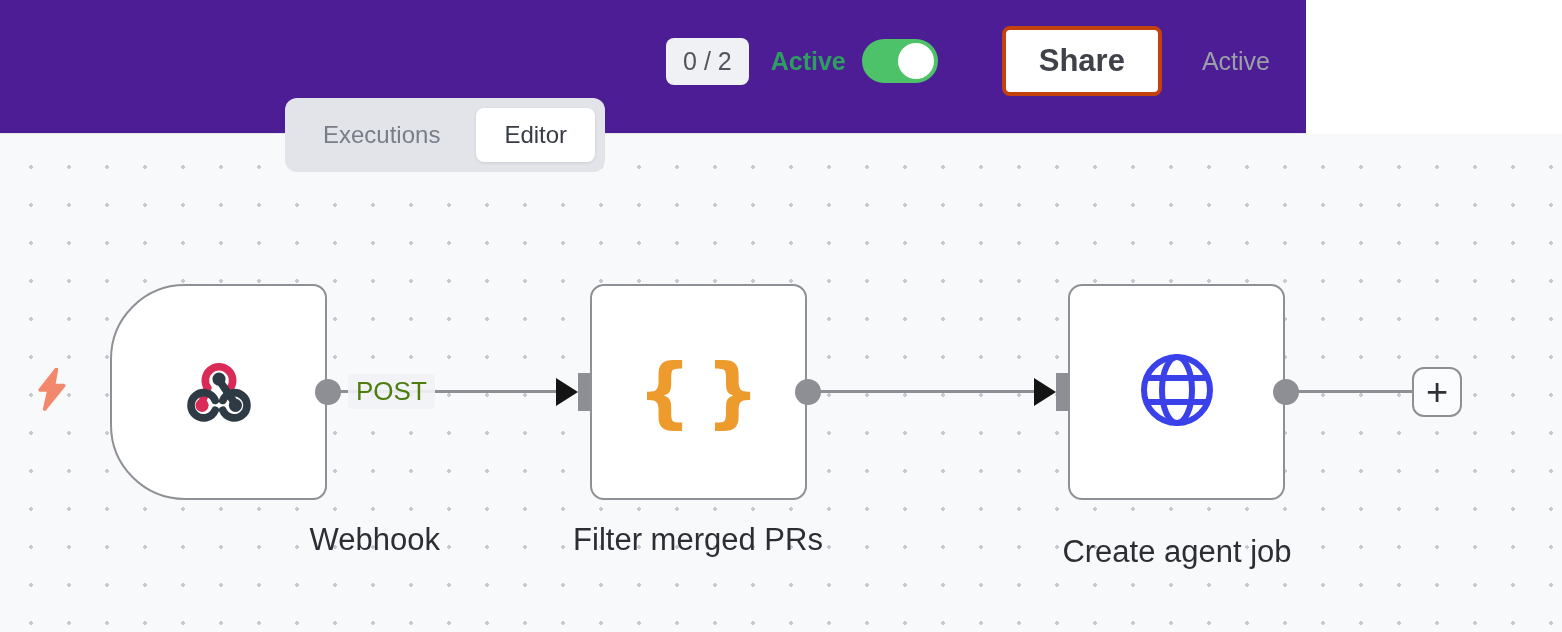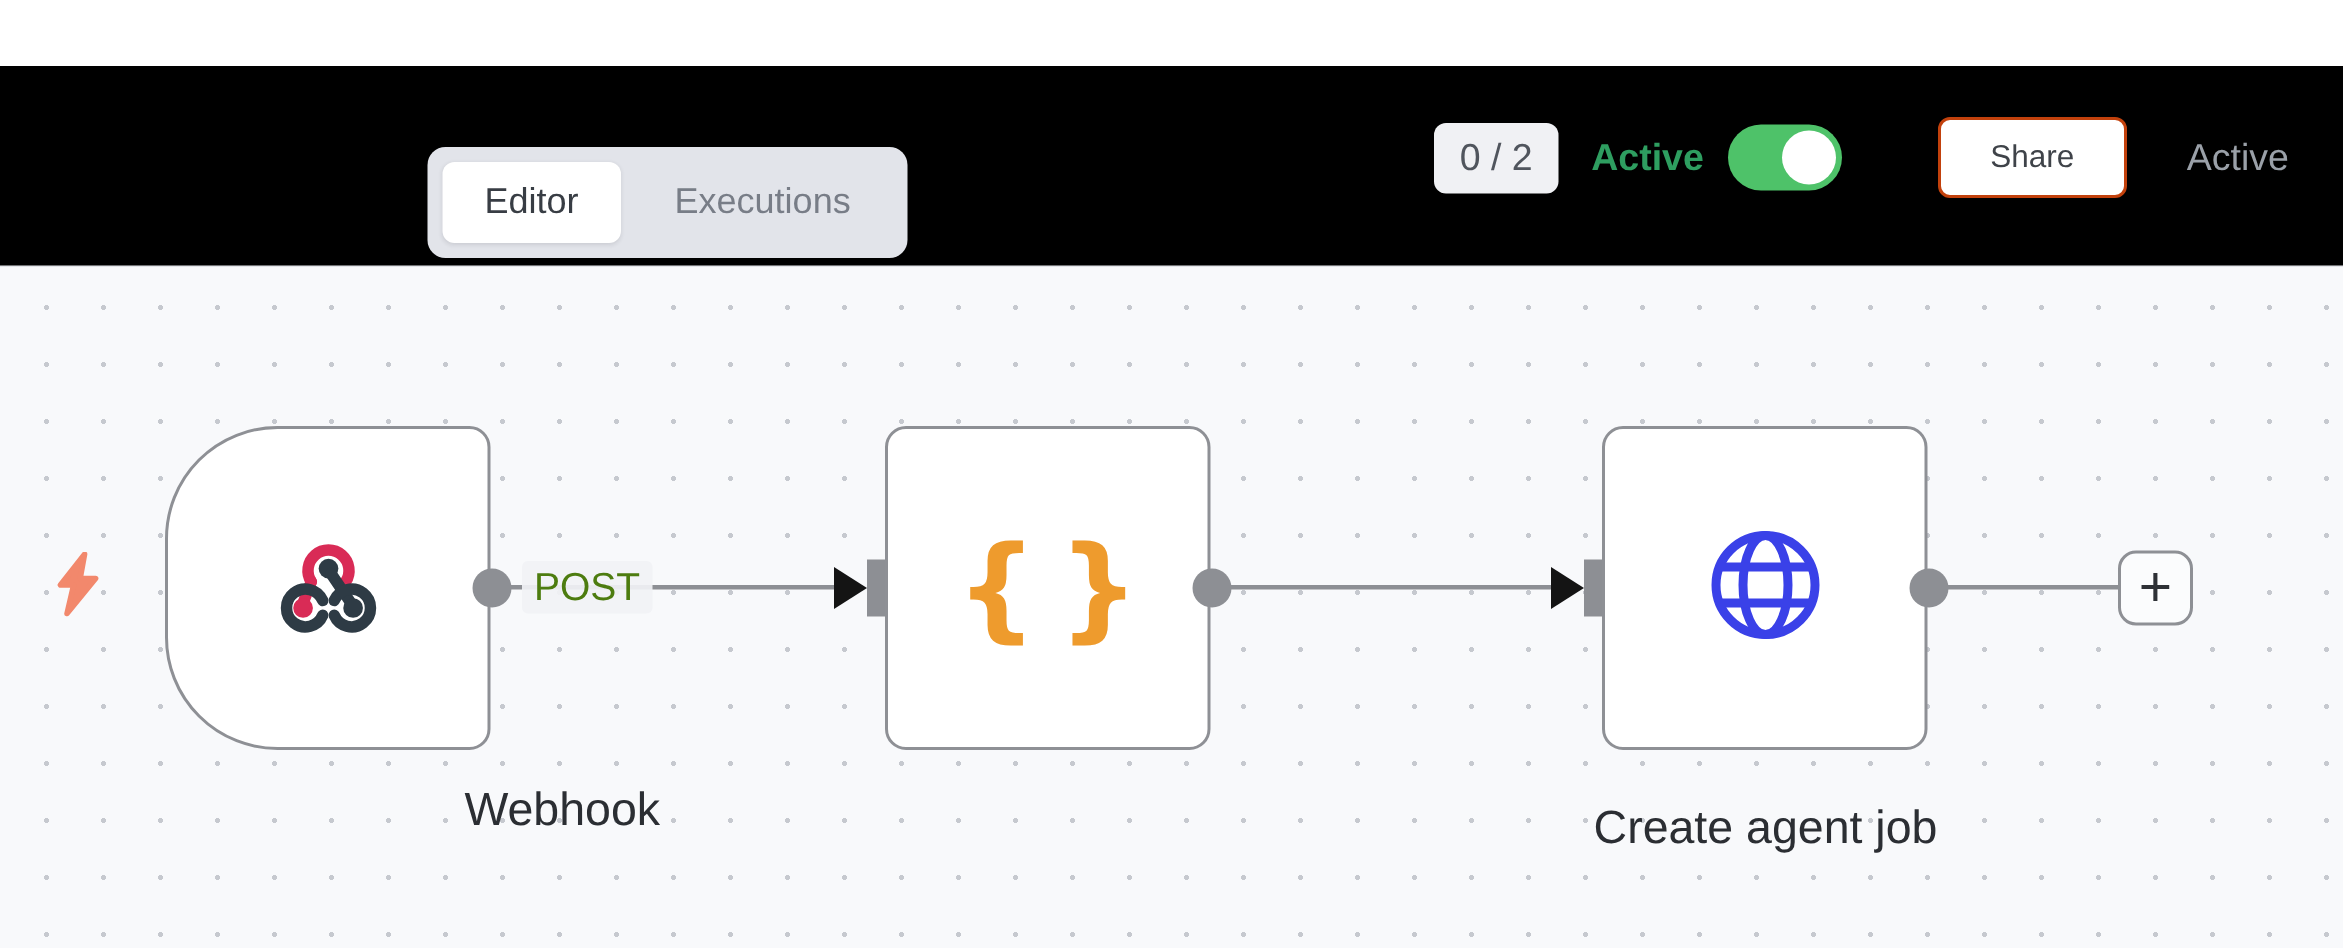--- a/index.html
+++ b/index.html
@@ -1,32 +1,32 @@
 <!DOCTYPE html>
 <html><head>
 <meta charset="utf-8">
 <style>
   * { margin: 0; padding: 0; box-sizing: border-box; }
   html, body { width: 1562px; height: 632px; overflow: hidden; background: #ffffff;
     font-family: "Liberation Sans", sans-serif; }
 
   
-  .topbar { position: absolute; left: 0; top: 0; width: 1562px; height: 134px;
-    background: #000000; border-bottom: 1px solid #e3e5ea; z-index: 5; margin-top: 44px; }
+  .topbar { position: absolute; left: 0; top: 0; width: 1306px; height: 134px;
+    background: #4c1d95; border-bottom: 1px solid #e3e5ea; z-index: 5; }
   .topbar-controls { position: absolute; right: 36px; top: 30px; height: 62px;
     display: flex; align-items: center; }
   .exec-badge { background: #f0f1f4; color: #50555d; border-radius: 8px;
     font-size: 25px; padding: 9px 17px; }
   .active-label { color: #2e9e60; font-size: 25px; font-weight: 700; margin-left: 22px; }
   .toggle { width: 76px; height: 44px; border-radius: 22px; background: #4ec269;
     position: relative; margin-left: 16px; cursor: pointer; }
   .toggle .knob { position: absolute; right: 4px; top: 4px; width: 36px; height: 36px;
     border-radius: 50%; background: #ffffff; }
-  .share-btn { margin-left: 64px; background: #ffffff; border: 2px solid #c2410c;
-    border-radius: 8px; font-size: 21px; font-weight: 400; color: #3f4349;
+  .share-btn { margin-left: 64px; background: #ffffff; border: 4px solid #c2410c;
+    border-radius: 8px; font-size: 31px; font-weight: 700; color: #3f4349;
     padding: 13px 33px; font-family: "Liberation Sans", sans-serif; cursor: pointer; }
   .saved-label { color: #9aa0a8; font-size: 25px; margin-left: 40px; }
 
   
   .tabbar { position: absolute; left: 285px; top: 98px; z-index: 10;
     background: #e2e4ea; border-radius: 12px; padding: 10px; display: flex;
     align-items: center; }
   .tab { font-size: 24px; color: #787d87; padding: 13px 28px; border-radius: 8px;
     cursor: pointer; white-space: nowrap; }
   .tab.active { background: #ffffff; color: #383d44; font-weight: 500;
@@ -81,22 +81,22 @@
     <span class="active-label">Active</span>
     <div class="toggle">
       <div class="knob"></div>
     </div>
     <button class="share-btn">Share</button>
     <span class="saved-label">Active</span>
   </div>
 </div>
 
 <div class="tabbar">
+  <div class="tab">Executions</div>
   <div class="tab active">Editor</div>
-  <div class="tab">Executions</div>
 </div>
 
 <div class="canvas">
 
   <div class="trigger-bolt">
     <svg width="36" height="44" viewBox="0 0 24 30">
       <path d="M15 1 L4 15 L10 15 L7 28 L20 12 L13 12 Z" fill="#f2886c" stroke="#f2886c" stroke-width="2.5" stroke-linejoin="round"></path>
     </svg>
   </div>
 
@@ -121,20 +121,21 @@
   <span class="conn-label" style="left:348px;">POST</span>
   <div class="arrow-head" style="left:556px;"></div>
   <div class="in-port" style="left:578px;"></div>
 
   <div class="node square" style="left:590px; top:150px;">
     <span class="braces">
       <span>{</span>
         <span>}</span>
     </span>
   </div>
+  <div class="node-label" style="left:478px; top:388px;">Filter merged PRs</div>
 
   <div class="out-dot" style="left:795px;"></div>
   <div class="conn-line" style="left:810px; width:226px;"></div>
   <div class="arrow-head" style="left:1034px;"></div>
   <div class="in-port" style="left:1056px;"></div>
 
   <div class="node square" style="left:1068px; top:150px;">
     <span>
       <svg width="80" height="80" viewBox="0 0 80 80" fill="none">
         <circle cx="40" cy="40" r="33" stroke="#3a41e8" stroke-width="6"></circle>

